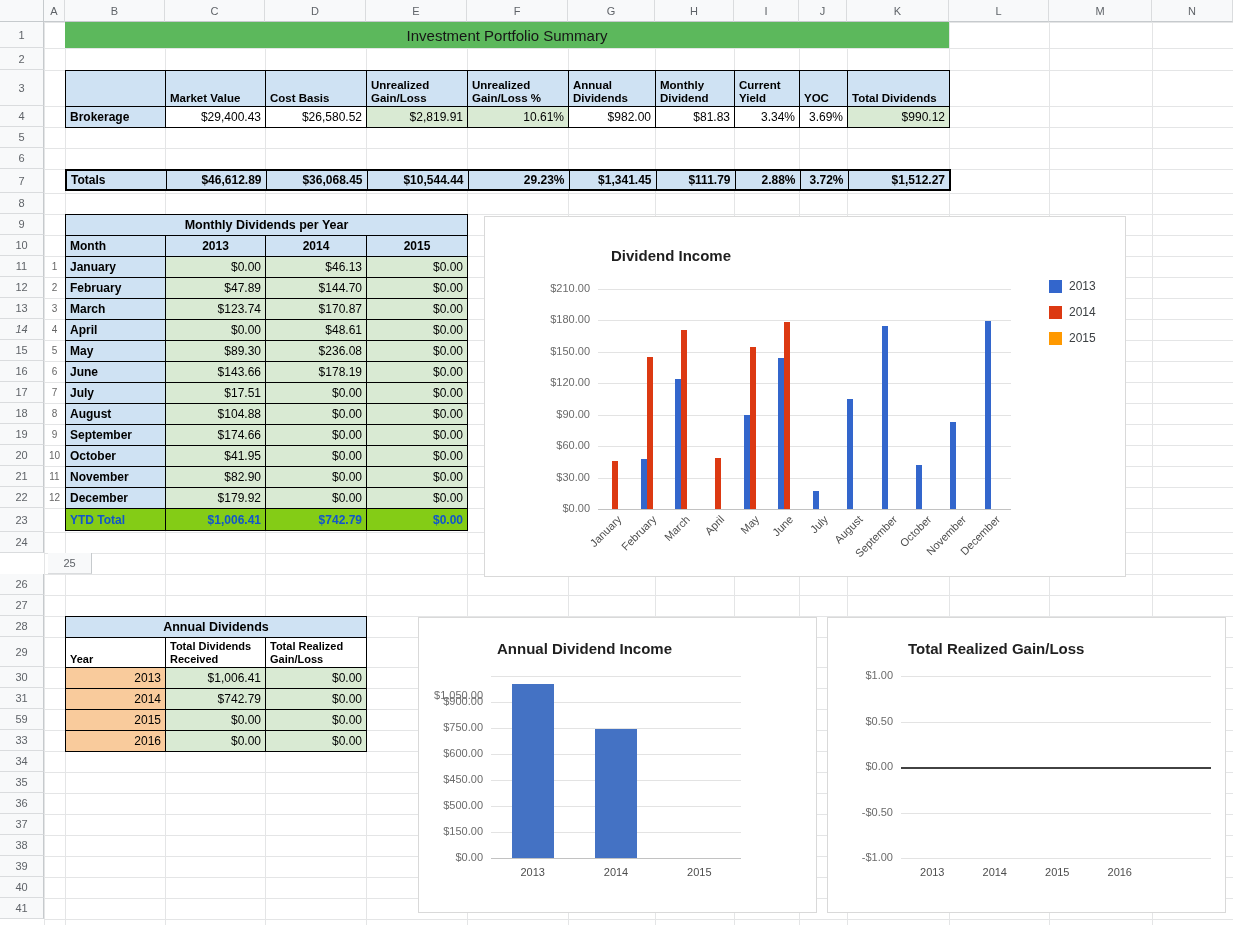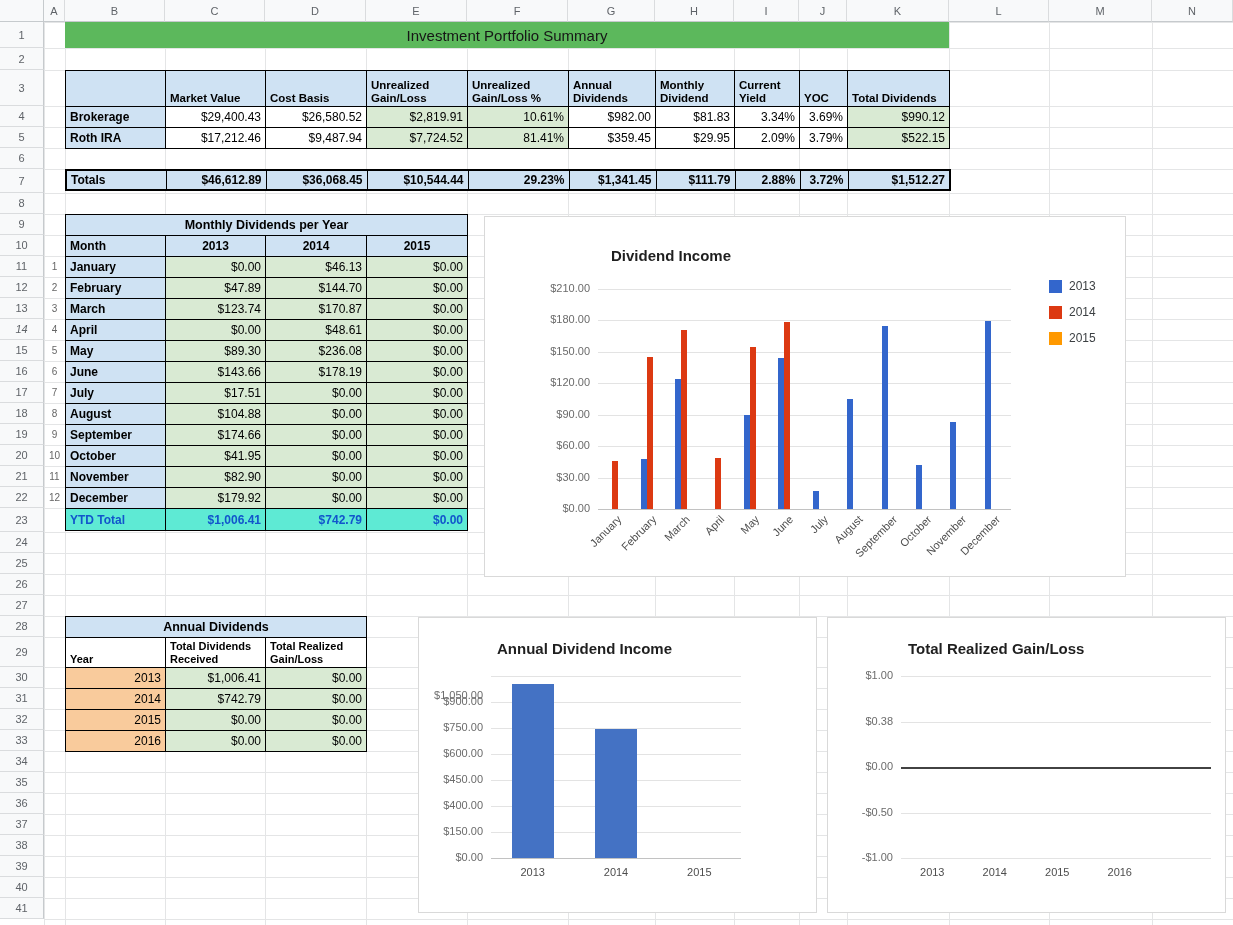--- a/index.html
+++ b/index.html
@@ -15,21 +15,21 @@
 .tbl{position:absolute;border-collapse:collapse;table-layout:fixed;z-index:2;font-size:12px;color:#000}
 .tbl td{border:1px solid #000;background:#fff;padding:1px 4px;white-space:nowrap;overflow:hidden}
 .tbl td.num{text-align:right}
 .tbl td.lbl{background:#cfe2f3;font-weight:bold}
 .tbl td.green{background:#d9ead3}
 .tbl td.orange{background:#f9cb9c;text-align:right}
 .tbl td.ttl{background:#cfe2f3;font-weight:bold;text-align:center;font-size:12.5px}
 .tbl td.yrh{background:#cfe2f3;font-weight:bold;text-align:center}
 .tbl tr.hdr td{background:#cfe2f3;font-weight:bold;vertical-align:bottom;font-size:11.5px;line-height:1.15;white-space:normal}
 .tbl tr.annh td{font-weight:bold;font-size:11px;vertical-align:bottom;line-height:1.2;white-space:normal}
-.tbl tr.ytd td{background:#5eead4;color:#1155cc;font-weight:bold}
+.tbl tr.ytd td{background:#84cc16;color:#1155cc;font-weight:bold}
 #totals{border:2px solid #000}
 #totals td{background:#cfe2f3;font-weight:bold}
 .colA{position:absolute;width:21px;display:flex;align-items:center;justify-content:center;font-size:10px;color:#666;z-index:1}
 .chartbox{position:absolute;background:#fff;border:1px solid #d9d9d9;z-index:3}
 .chart-title{position:absolute;font-size:15px;font-weight:bold;color:#1f1f1f;white-space:nowrap}
 .plot{position:absolute}
 .gridline{position:absolute;left:0;right:0;height:1px;background:#e3e3e3}
 .gridline.axis{background:#c2c2c2}
 .gridline.zero{background:#424242;height:2px}
 .bar{position:absolute}
@@ -137,32 +137,20 @@
         <td class="lbl">Brokerage</td>
         <td class="num">$29,400.43</td>
         <td class="num">$26,580.52</td>
         <td class="num green">$2,819.91</td>
         <td class="num green">10.61%</td>
         <td class="num">$982.00</td>
         <td class="num">$81.83</td>
         <td class="num">3.34%</td>
         <td class="num">3.69%</td>
         <td class="num green">$990.12</td>
-      </tr>
-      <tr style="height:21px">
-        <td class="lbl">Roth IRA</td>
-        <td class="num">$17,212.46</td>
-        <td class="num">$9,487.94</td>
-        <td class="num green">$7,724.52</td>
-        <td class="num green">81.41%</td>
-        <td class="num">$359.45</td>
-        <td class="num">$29.95</td>
-        <td class="num">2.09%</td>
-        <td class="num">3.79%</td>
-        <td class="num green">$522.15</td>
       </tr>
     </tbody>
   </table>
 
   <table class="tbl" id="totals" style="left:65px;top:169px">
     <colgroup>
         <col style="width:100px">
         <col style="width:100px">
         <col style="width:101px">
         <col style="width:101px">
@@ -404,38 +392,38 @@
         <div class="gridline" style="top: 156px;"></div>
         <div class="gridline axis" style="top: 182px;"></div>
         <div class="bar" style="left: 21px; width: 42px; top: 8px; height: 174px; background: rgb(68, 114, 196);"></div>
         <div class="bar" style="left: 104px; width: 42px; top: 53px; height: 129px; background: rgb(68, 114, 196);"></div>
       </div>
       <div class="ylab" style="left: 0px; width: 64px; top: 44px; margin-top: 27px;">$1,050.00</div>
       <div class="ylab" style="left: 0px; width: 64px; top: 77px;">$900.00</div>
       <div class="ylab" style="left: 0px; width: 64px; top: 103px;">$750.00</div>
       <div class="ylab" style="left: 0px; width: 64px; top: 129px;">$600.00</div>
       <div class="ylab" style="left: 0px; width: 64px; top: 155px;">$450.00</div>
-      <div class="ylab" style="left: 0px; width: 64px; top: 181px;">$400.00</div>
+      <div class="ylab" style="left: 0px; width: 64px; top: 181px;">$500.00</div>
       <div class="ylab" style="left: 0px; width: 64px; top: 207px;">$150.00</div>
       <div class="ylab" style="left: 0px; width: 64px; top: 233px;">$0.00</div>
       <div class="xlab" style="left: 113.667px; top: 248px;">2013</div>
       <div class="xlab" style="left: 197px; top: 248px;">2014</div>
       <div class="xlab" style="left: 280.333px; top: 248px;">2015</div>
     </div>
   <div id="chart3" class="chartbox" style="left:827px;top:617px;width:399px;height:296px">
     <div class="chart-title" style="left:80px;top:22px">Total Realized Gain/Loss</div>
   <div class="plot" style="left: 73px; top: 58px; width: 310px; height: 182px;">
         <div class="gridline" style="top: 0px;"></div>
         <div class="gridline" style="top: 46px;"></div>
         <div class="gridline zero" style="top: 91px;"></div>
         <div class="gridline" style="top: 137px;"></div>
         <div class="gridline" style="top: 182px;"></div>
       </div>
       <div class="ylab" style="left: 0px; width: 65px; top: 51px;">$1.00</div>
-      <div class="ylab" style="left: 0px; width: 65px; top: 97px;">$0.38</div>
+      <div class="ylab" style="left: 0px; width: 65px; top: 97px;">$0.50</div>
       <div class="ylab" style="left: 0px; width: 65px; top: 142px;">$0.00</div>
       <div class="ylab" style="left: 0px; width: 65px; top: 188px;">-$0.50</div>
       <div class="ylab" style="left: 0px; width: 65px; top: 233px;">-$1.00</div>
       <div class="xlab" style="left: 104.25px; top: 248px;">2013</div>
       <div class="xlab" style="left: 166.75px; top: 248px;">2014</div>
       <div class="xlab" style="left: 229.25px; top: 248px;">2015</div>
       <div class="xlab" style="left: 291.75px; top: 248px;">2016</div>
     </div>
 <div class="colhdr-cell" style="left: 44px; width: 21px;">A</div>
     <div class="colhdr-cell" style="left: 65px; width: 100px;">B</div>
@@ -468,28 +456,28 @@
     <div class="rowhdr-cell" style="top: 340px; height: 21px;">15</div>
     <div class="rowhdr-cell" style="top: 361px; height: 21px;">16</div>
     <div class="rowhdr-cell" style="top: 382px; height: 21px;">17</div>
     <div class="rowhdr-cell" style="top: 403px; height: 21px;">18</div>
     <div class="rowhdr-cell" style="top: 424px; height: 21px;">19</div>
     <div class="rowhdr-cell" style="top: 445px; height: 21px;">20</div>
     <div class="rowhdr-cell" style="top: 466px; height: 21px;">21</div>
     <div class="rowhdr-cell" style="top: 487px; height: 21px;">22</div>
     <div class="rowhdr-cell" style="top: 508px; height: 24px;">23</div>
     <div class="rowhdr-cell" style="top: 532px; height: 21px;">24</div>
-    <div class="rowhdr-cell" style="top: 553px; height: 21px;">25</div>
+    <div class="rowhdr-cell" style="top: 553px; height: 21px; margin-left: 48px;">25</div>
     <div class="rowhdr-cell" style="top: 574px; height: 21px;">26</div>
     <div class="rowhdr-cell" style="top: 595px; height: 21px;">27</div>
     <div class="rowhdr-cell" style="top: 616px; height: 21px;">28</div>
     <div class="rowhdr-cell" style="top: 637px; height: 30px;">29</div>
     <div class="rowhdr-cell" style="top: 667px; height: 21px;">30</div>
     <div class="rowhdr-cell" style="top: 688px; height: 21px;">31</div>
-    <div class="rowhdr-cell" style="top: 709px; height: 21px;">32</div>
+    <div class="rowhdr-cell" style="top: 709px; height: 21px;">59</div>
     <div class="rowhdr-cell" style="top: 730px; height: 21px;">33</div>
     <div class="rowhdr-cell" style="top: 751px; height: 21px;">34</div>
     <div class="rowhdr-cell" style="top: 772px; height: 21px;">35</div>
     <div class="rowhdr-cell" style="top: 793px; height: 21px;">36</div>
     <div class="rowhdr-cell" style="top: 814px; height: 21px;">37</div>
     <div class="rowhdr-cell" style="top: 835px; height: 21px;">38</div>
     <div class="rowhdr-cell" style="top: 856px; height: 21px;">39</div>
     <div class="rowhdr-cell" style="top: 877px; height: 21px;">40</div>
     <div class="rowhdr-cell" style="top: 898px; height: 21px;">41</div>
     <div class="colA" style="left: 44px; top: 256px; height: 21px;">1</div>

